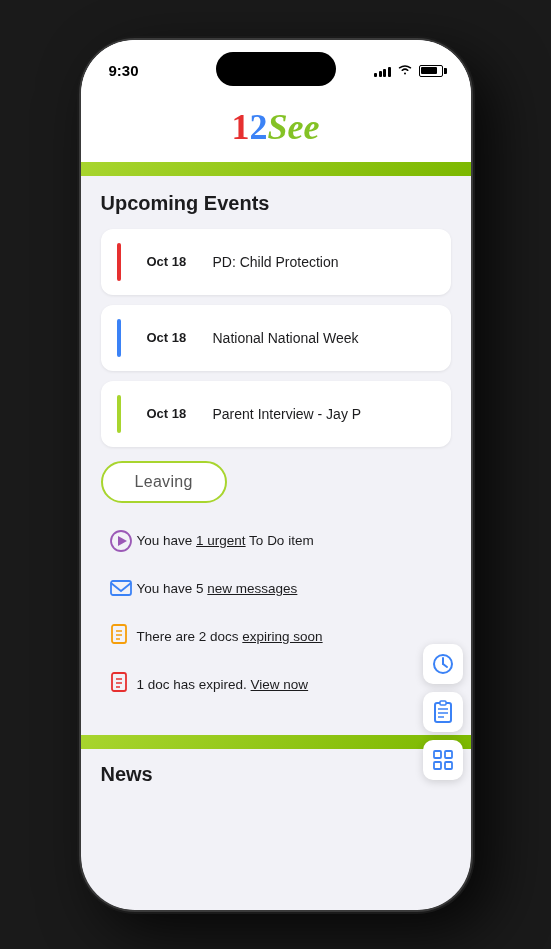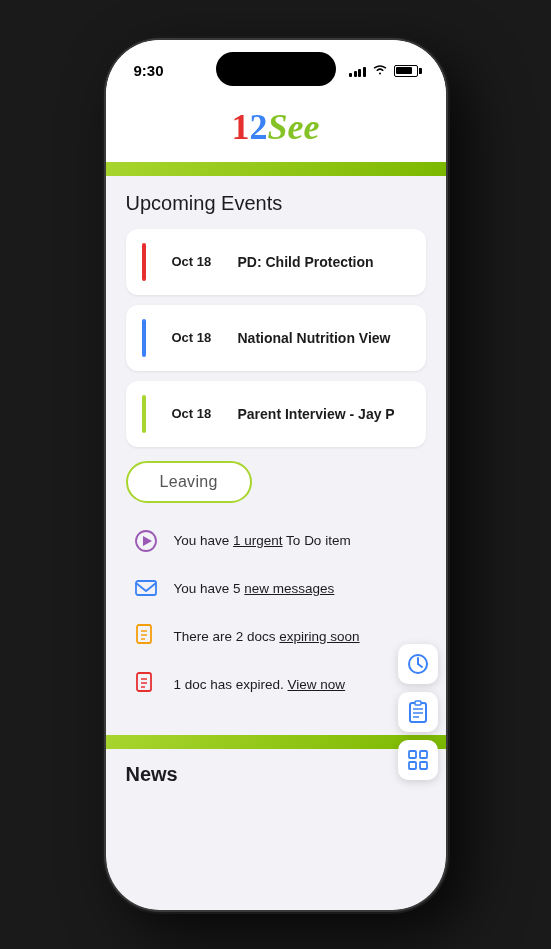--- a/index.html
+++ b/index.html
@@ -9,21 +9,21 @@
       height: 949px;
       background: #1a1a1a;
       display: flex;
       align-items: center;
       justify-content: center;
       font-family: -apple-system, BlinkMacSystemFont, 'Helvetica Neue', Arial, sans-serif;
       overflow: hidden;
     }
 
     .phone-frame {
-      width: 340px;
+      width: 390px;
       height: 870px;
       background: #1c1c1e;
       border-radius: 54px;
       position: relative;
       box-shadow:
         0 0 0 2px #3a3a3a,
         0 0 0 4px #1a1a1a,
         inset 0 0 0 2px #3a3a3a,
         20px 20px 60px rgba(0,0,0,0.8);
       overflow: hidden;
@@ -147,21 +147,21 @@
 
     
     .main-content {
       padding: 16px 20px;
       background: #f2f2f7;
       overflow-y: auto;
     }
 
     .section-title {
       font-size: 20px;
-      font-weight: 400;
+      font-weight: 700;
       color: #1c1c1e;
       margin-bottom: 14px;
     }
 
     
     .event-card {
       background: white;
       border-radius: 12px;
       padding: 14px 16px;
       margin-bottom: 10px;
@@ -182,21 +182,21 @@
     .event-date {
       font-size: 13px;
       font-weight: 600;
       color: #1c1c1e;
       min-width: 40px;
     }
 
     .event-name {
       font-size: 14px;
       color: #1c1c1e;
-      font-weight: 700;
+      font-weight: 400;
     }
 
     
     .leaving-btn-wrapper {
       display: flex;
       justify-content: flex-start;
       margin: 14px 0;
     }
 
     .leaving-btn {
@@ -212,21 +212,20 @@
     }
 
     
     .notif-list {
       margin-top: 4px;
     }
 
     .notif-item {
       display: flex;
       align-items: center;
-      gap: 12px;
       padding: 8px 4px;
       font-size: 13.5px;
       color: #1c1c1e;
     }
 
     .notif-icon {
       width: 32px;
       height: 32px;
       display: flex;
       align-items: center;
@@ -325,21 +324,21 @@
 
       <div class="event-card">
         <div class="event-accent" style="background:#e63030;"></div>
         <span class="event-date">Oct 18</span>
         <span class="event-name">PD: Child Protection</span>
       </div>
 
       <div class="event-card">
         <div class="event-accent" style="background:#3b82f6;"></div>
         <span class="event-date">Oct 18</span>
-        <span class="event-name">National Nutrition View</span>
+        <span class="event-name">National National Week</span>
       </div>
 
       <div class="event-card">
         <div class="event-accent" style="background:#a8d52e;"></div>
         <span class="event-date">Oct 18</span>
         <span class="event-name">Parent Interview - Jay P</span>
       </div>
 
       <div class="leaving-btn-wrapper">
         <button class="leaving-btn">Leaving</button>

